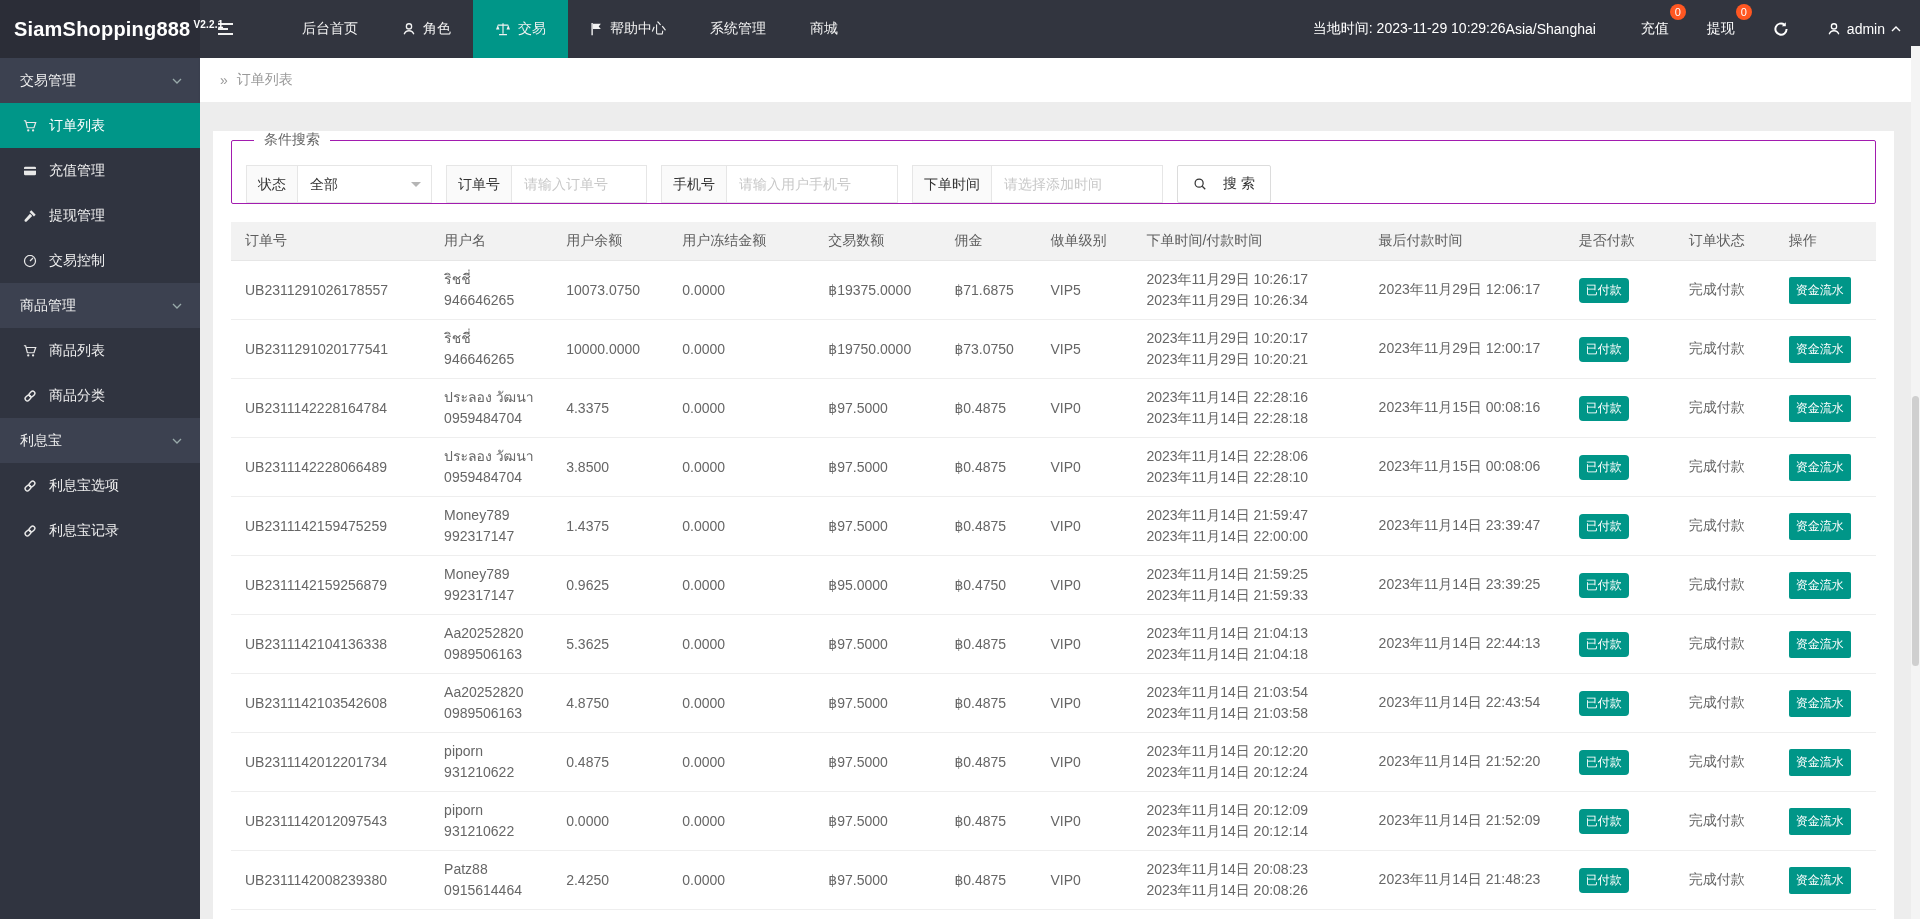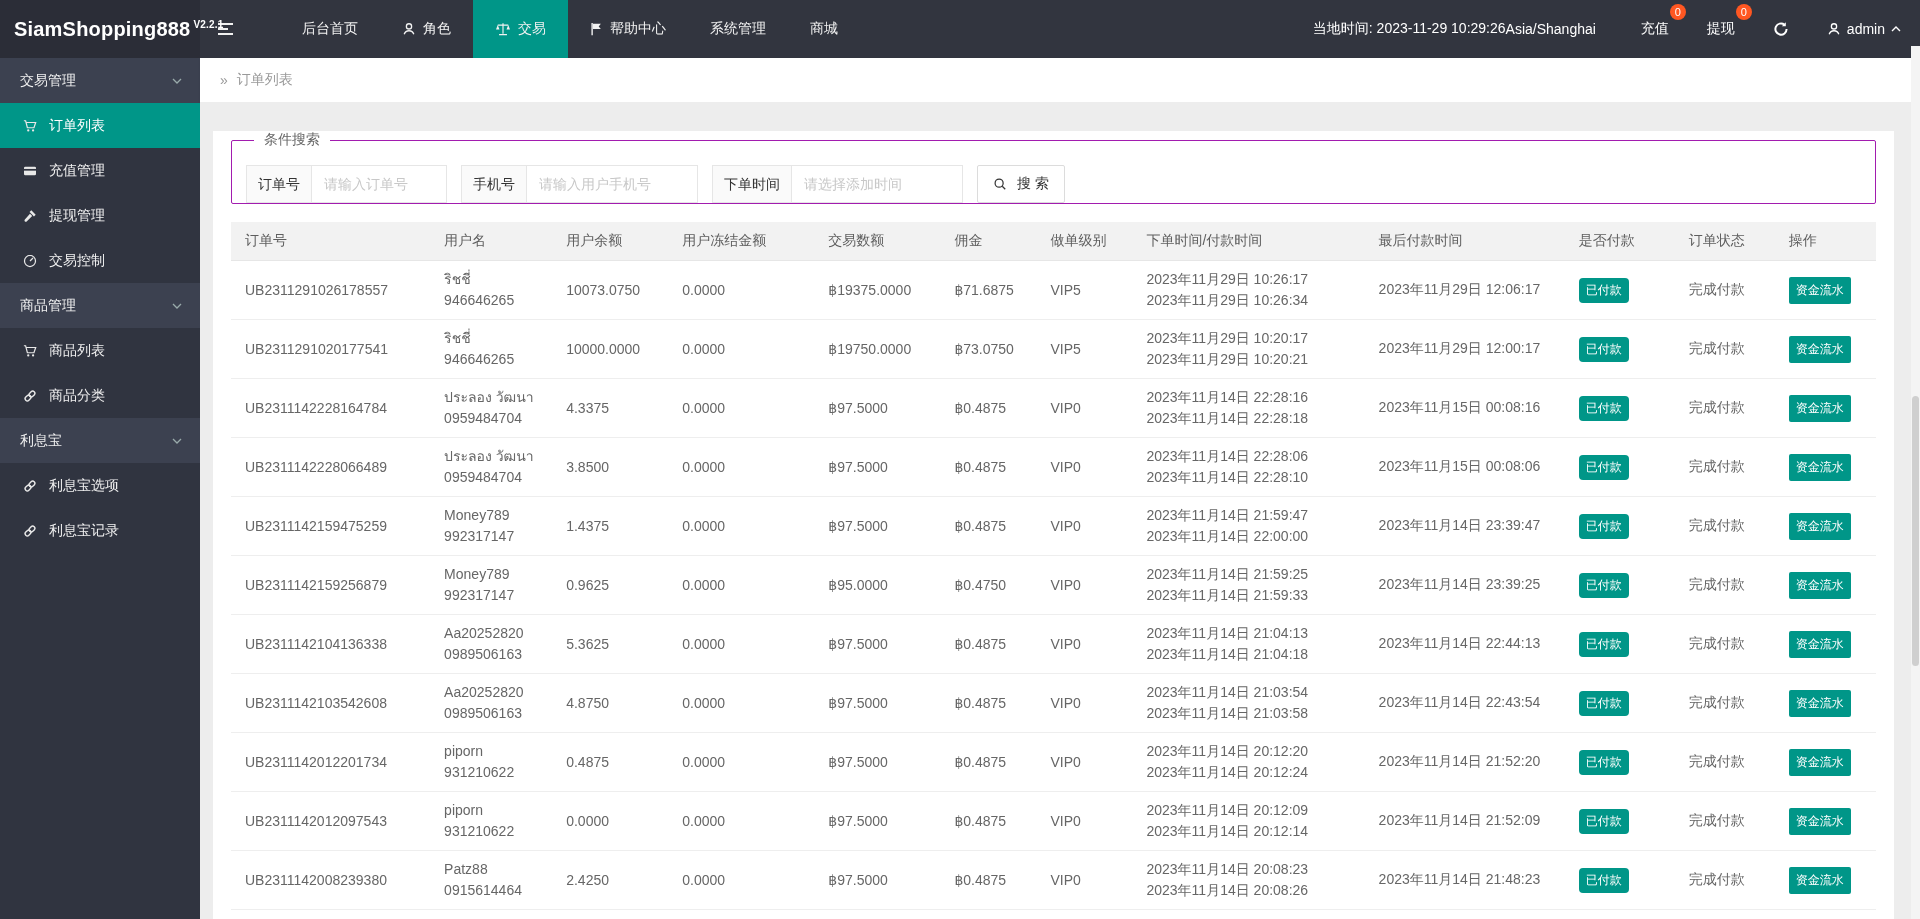--- a/index.html
+++ b/index.html
@@ -49,21 +49,21 @@
   .fg { display:flex; }
   .flabel { height:38px; line-height:36px; border:1px solid #e6e6e6; background:#fafafa;
     padding:0 11px; font-size:14px; color:#333; white-space:nowrap; }
   .finput { height:38px; border:1px solid #e6e6e6; margin-left:-1px; padding:0 12px;
     font-size:14px; color:#333; outline:none; background:#fff; }
   .finput::placeholder { color:#c8c8c8; }
   .fselect { position:relative; height:38px; line-height:36px; width:135px; border:1px solid #e6e6e6;
     margin-left:-1px; padding:0 12px; font-size:14px; color:#333; background:#fff; cursor:pointer; }
   .caret { position:absolute; right:10px; top:16px; width:0; height:0;
     border:5px solid transparent; border-top-color:#b5b5b5; }
-  .search-btn { height:38px; display:flex; align-items:center; gap:10px; padding:0 15px; background:#fff;
+  .search-btn { height:38px; display:flex; align-items:center; gap:16px; padding:0 15px; background:#fff;
     border:1px solid #dcdcdc; border-radius:2px; font-size:14px; color:#333; cursor:pointer; }
 
   
   table.orders { width:100%; border-collapse:collapse; table-layout:fixed; margin-top:18px; }
   table.orders th { background:#f2f2f2; font-weight:normal; text-align:left; font-size:14px; color:#5e5e5e;
     padding:10px 8px; border-bottom:1px solid #e6e6e6; white-space:nowrap; overflow:hidden; }
   table.orders td { font-size:14px; color:#666; padding:8px; border-bottom:1px solid #eee;
     overflow:hidden; white-space:nowrap; }
   table.orders th:first-child, table.orders td:first-child { padding-left:14px; }
   .two-line div { line-height:21px; }
@@ -285,20 +285,27 @@
       <span>»</span>
       <span>订单列表</span>
     </div>
 
     <div class="content">
       <div class="card">
 
         <fieldset class="search-set">
           <legend>条件搜索</legend>
           <div class="filters">
+            <div class="fg">
+              <span class="flabel">状态</span>
+              <div class="fselect">
+                <span>全部</span>
+                <span class="caret"></span>
+              </div>
+            </div>
             <div class="fg">
               <span class="flabel">订单号</span>
               <input class="finput" style="width: 136px;" placeholder="请输入订单号">
             </div>
             <div class="fg">
               <span class="flabel">手机号</span>
               <input class="finput" style="width: 172px;" placeholder="请输入用户手机号">
             </div>
             <div class="fg">
               <span class="flabel">下单时间</span>

